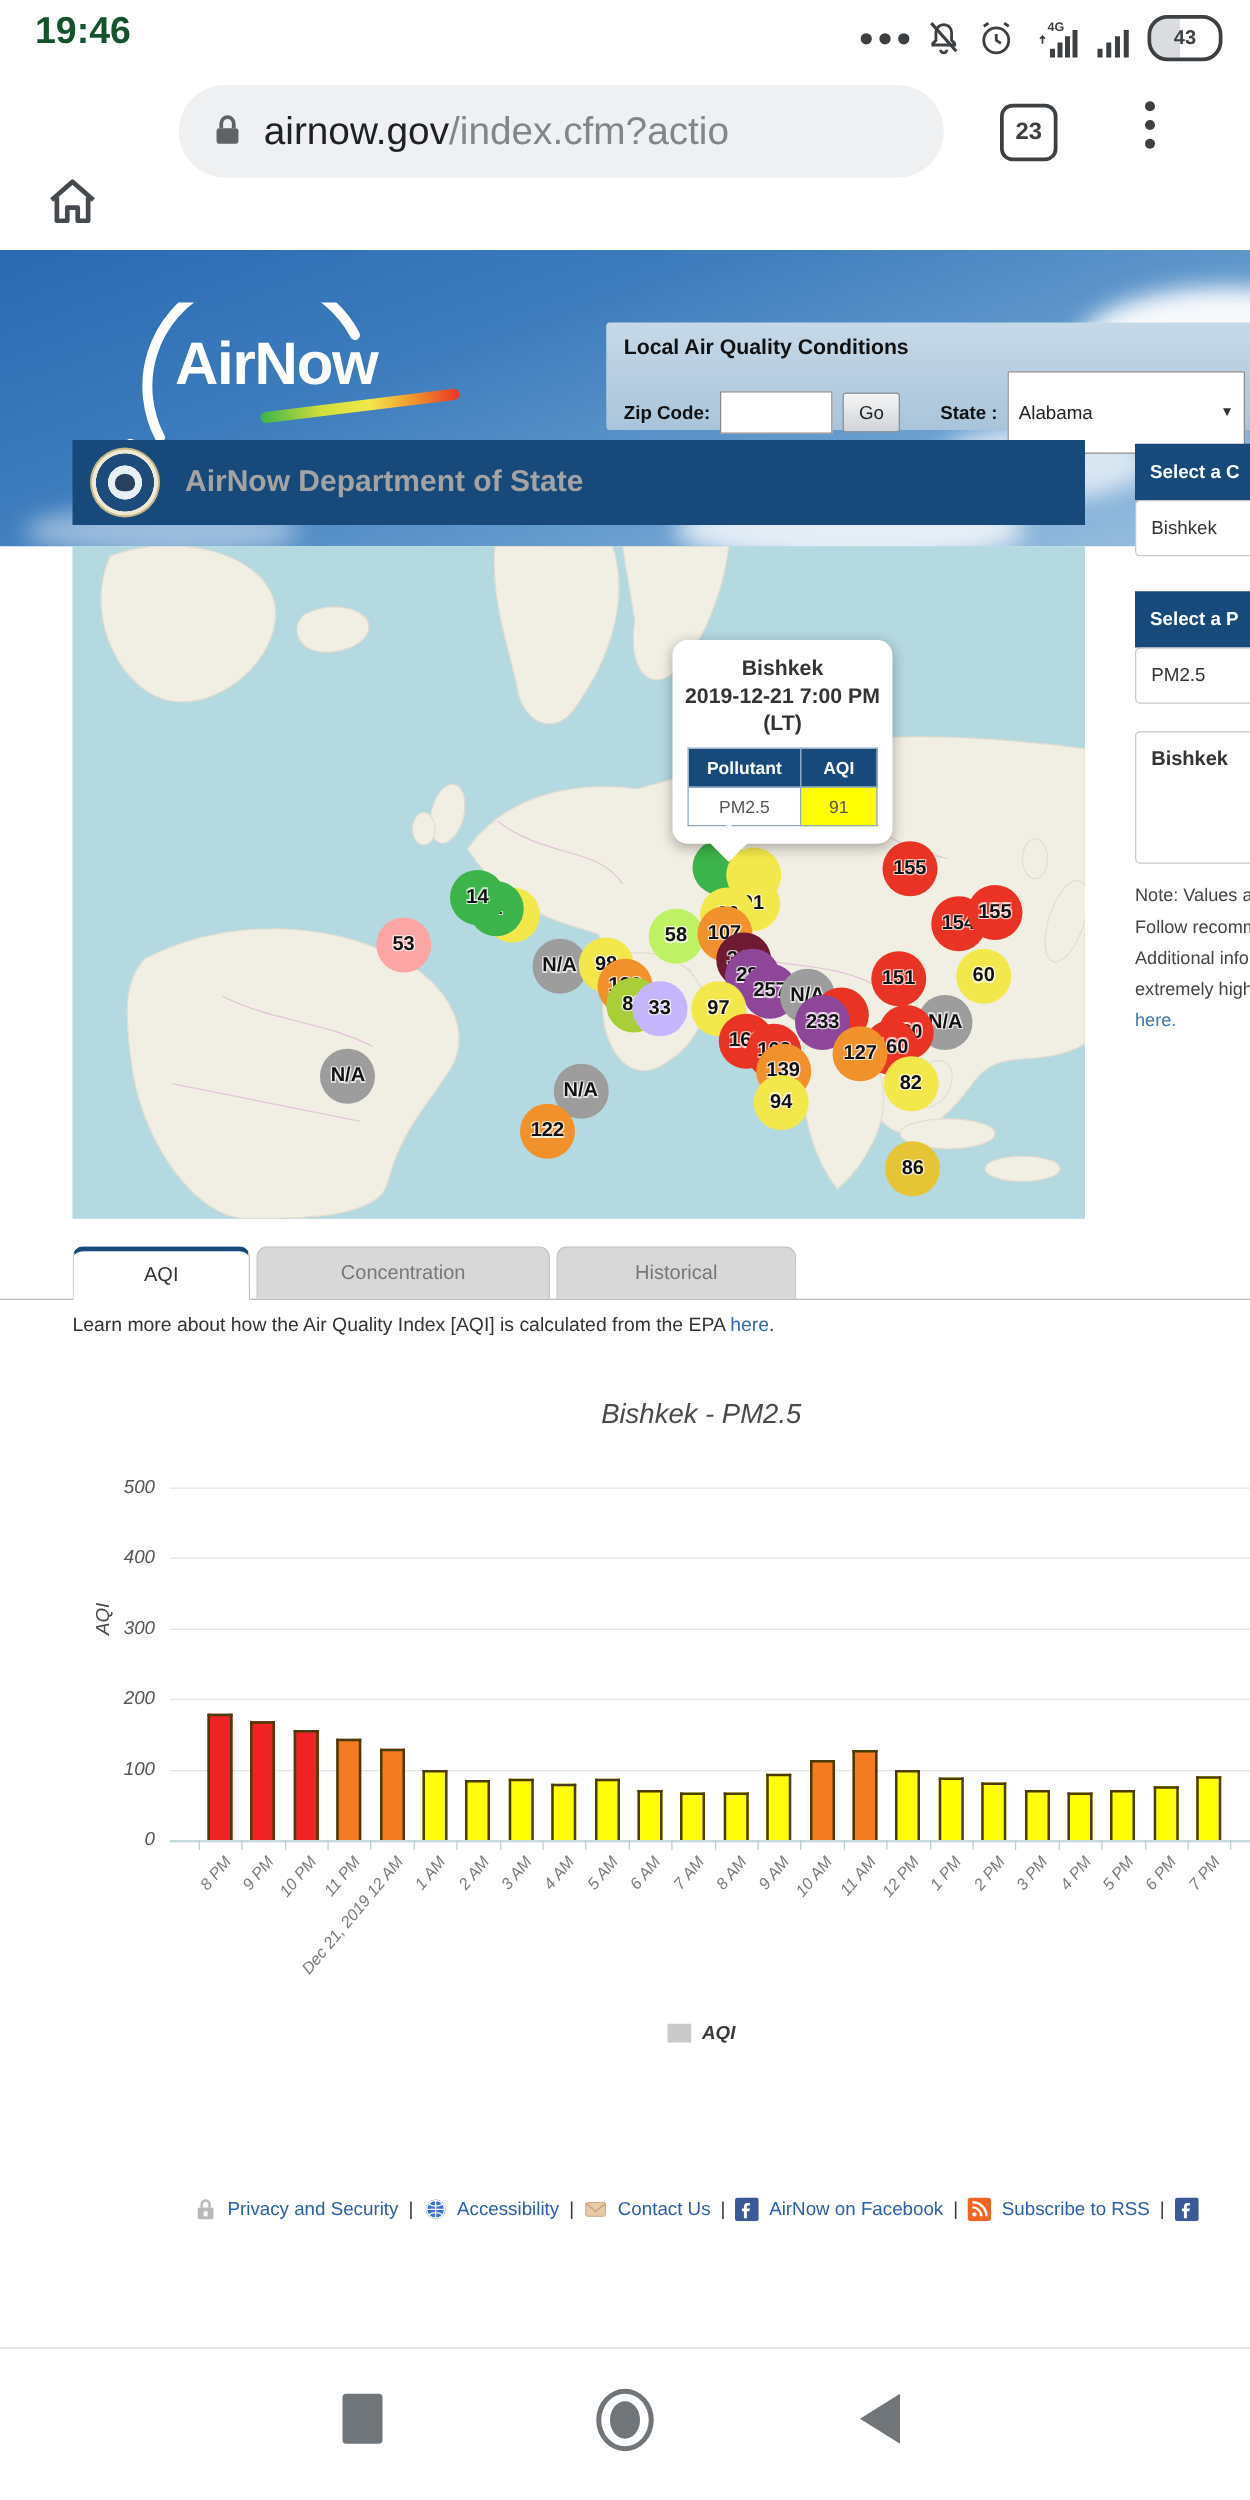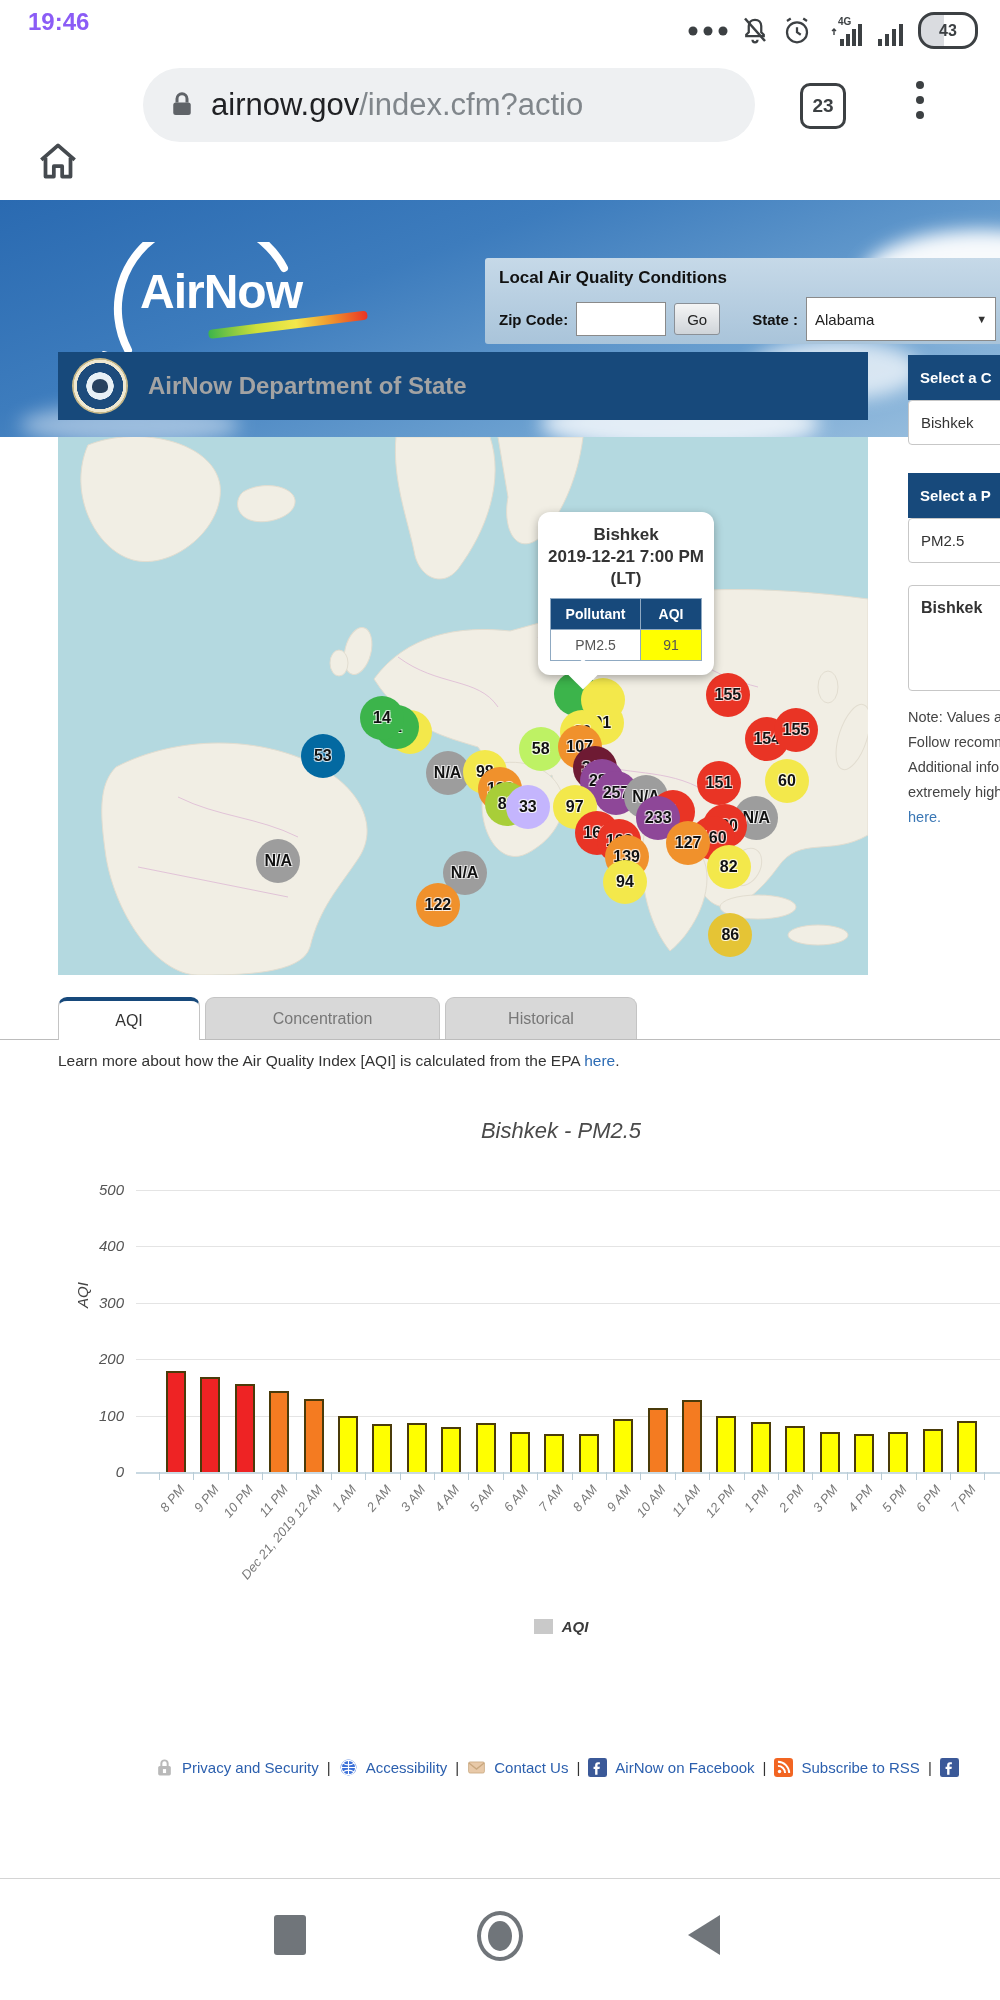--- a/index.html
+++ b/index.html
@@ -2,21 +2,21 @@
 <html><head>
 <meta charset="utf-8">
 <style>
   html,body{margin:0;padding:0;}
   body{width:1000px;height:2000px;position:relative;background:#fff;overflow:hidden;
        font-family:"Liberation Sans", sans-serif;color:#222;}
   .abs{position:absolute;}
 
   
   .status-bar{top:0;left:0;width:1000px;height:55px;background:#fff;}
-  .status-time{left:28px;top:8px;font-size:24px;font-weight:bold;color:#8b5cf6;}
+  .status-time{left:28px;top:8px;font-size:30px;font-weight:bold;color:#14532d;}
   .status-icons{right:22px;top:12px;display:flex;align-items:center;gap:12px;}
   .batt{width:54px;height:31px;border:3px solid #3c4043;border-radius:16px;display:flex;
         align-items:center;justify-content:center;font-size:16px;font-weight:bold;color:#3c4043;
         background:linear-gradient(90deg,#dadce0 0 43%,#fff 43%);}
 
   
   .browser-bar{top:55px;left:0;width:1000px;height:100px;background:#fff;}
   .omni{left:143px;top:13px;width:612px;height:74px;background:#eef0f2;border-radius:37px;
         display:flex;align-items:center;padding-left:24px;box-sizing:border-box;gap:14px;}
   .url{font-size:31px;white-space:nowrap;overflow:hidden;}
@@ -35,21 +35,21 @@
   .logo-text{position:absolute;left:52px;top:22px;font-size:48px;font-weight:bold;color:#fff;letter-spacing:-1px;}
   .laqc{left:485px;top:58px;width:600px;height:86px;background:linear-gradient(180deg,#c6d9e8,#a9c4da);
         border-radius:3px;padding:10px 14px;box-sizing:border-box;}
   .laqc-title{font-size:17px;font-weight:bold;color:#111;}
   .laqc-row{display:flex;align-items:center;margin-top:9px;gap:8px;white-space:nowrap;}
   .laqc-label{font-size:15px;font-weight:bold;color:#111;}
   .zip-input{width:84px;height:30px;border:1px solid #8a8a8a;background:#fff;}
   .go-btn{height:30px;padding:0 12px;background:linear-gradient(180deg,#f5f5f5,#cfd4d9);
           border:1px solid #8a9097;border-radius:3px;font-size:15px;color:#222;display:flex;align-items:center;}
   .state-sel{width:172px;height:32px;background:#fff;border:1px solid #8a8a8a;display:flex;
-             align-items:center;justify-content:space-between;padding:5px 8px;font-size:15px;color:#222;}
+             align-items:center;justify-content:space-between;padding:16px 8px;font-size:15px;color:#222;}
 
   
   .dos{top:352px;left:58px;width:810px;height:68px;background:#17497b;display:flex;align-items:center;z-index:3;}
   .seal{width:56px;height:56px;border-radius:50%;margin-left:14px;flex:0 0 auto;
         background:radial-gradient(circle,#e8f0f6 0 34%,#1d4b7c 35% 58%,#efe8d2 59% 66%,#c8b98a 67% 100%);
         display:flex;align-items:center;justify-content:center;}
   .seal i{width:16px;height:14px;background:#27415f;border-radius:50% 50% 40% 40%;}
   .dos-title{color:#a3a3a3;font-size:24px;font-weight:bold;margin-left:20px;}
 
   
@@ -274,21 +274,21 @@
       <path d="M340,220 C380,250 420,240 440,270 M480,200 C500,240 540,250 560,280 M600,180 C620,220 660,240 700,250 M520,320 C560,340 600,330 640,350"></path>
       <path d="M120,360 C160,380 200,380 240,400 M80,430 C130,440 180,450 230,460"></path>
     </g>
   </svg>
   <div id="markers">
       <div class="marker" style="left: 64%; top: 47.8%; background: rgb(60, 180, 75);"></div>
       <div class="marker" style="left: 67.3%; top: 48.9%; background: rgb(243, 232, 75);"></div>
       <div class="marker" style="left: 43.5%; top: 54.8%; background: rgb(243, 232, 75);"></div>
       <div class="marker" style="left: 41.9%; top: 53.9%; background: rgb(60, 180, 75);">1</div>
       <div class="marker" style="left: 40%; top: 52.2%; background: rgb(60, 180, 75);">14</div>
-      <div class="marker" style="left: 32.7%; top: 59.3%; background: #0369a1;">53</div>
+      <div class="marker" style="left: 32.7%; top: 59.3%; background: #fca5a5;">53</div>
       <div class="marker" style="left: 48.1%; top: 62.5%; background: rgb(157, 157, 157);">N/A</div>
       <div class="marker" style="left: 52.7%; top: 62.3%; background: rgb(243, 232, 75);">98</div>
       <div class="marker" style="left: 54.6%; top: 65.4%; background: rgb(240, 145, 44);">120</div>
       <div class="marker" style="left: 55.4%; top: 68.2%; background: rgb(168, 206, 56);">88</div>
       <div class="marker" style="left: 58%; top: 68.8%; background: #c4b5fd;">33</div>
       <div class="marker" style="left: 59.6%; top: 58%; background: #bef264;">58</div>
       <div class="marker" style="left: 67.2%; top: 53.2%; background: rgb(243, 232, 75);">91</div>
       <div class="marker" style="left: 64.7%; top: 54.8%; background: rgb(243, 232, 75);">66</div>
       <div class="marker" style="left: 64.4%; top: 57.6%; background: rgb(240, 145, 44);">107</div>
       <div class="marker" style="left: 66.3%; top: 61.5%; background: rgb(110, 26, 51);">344</div>

